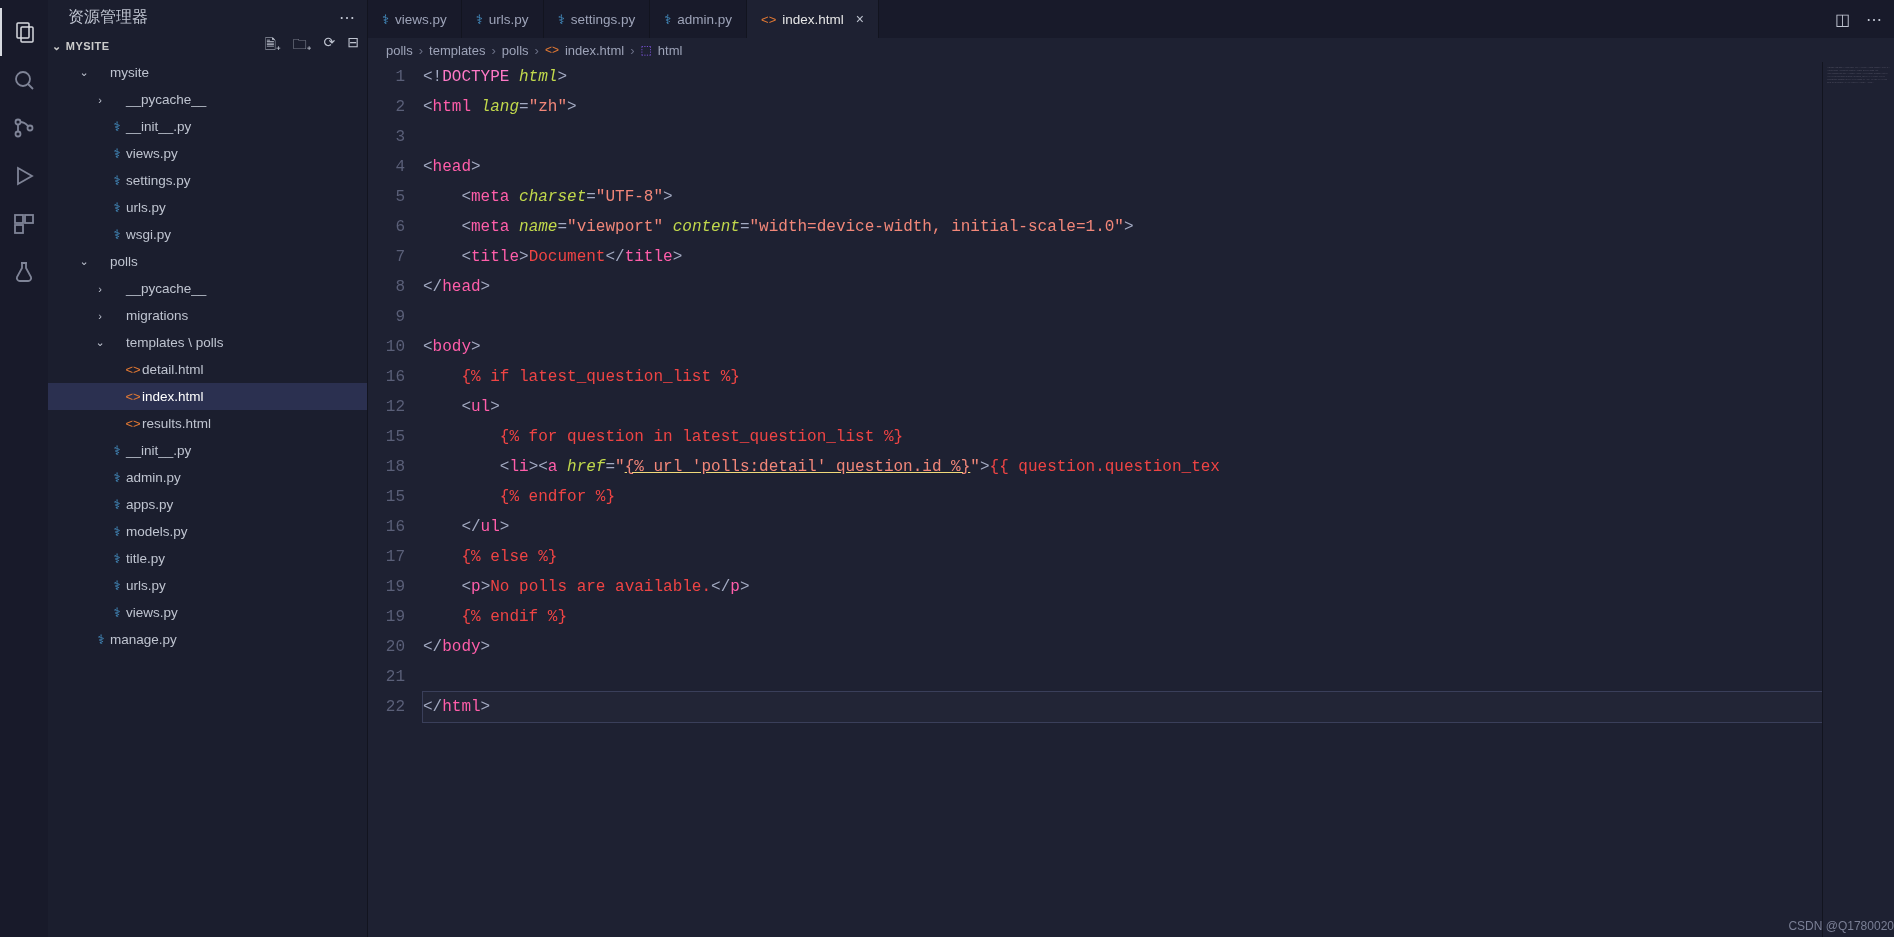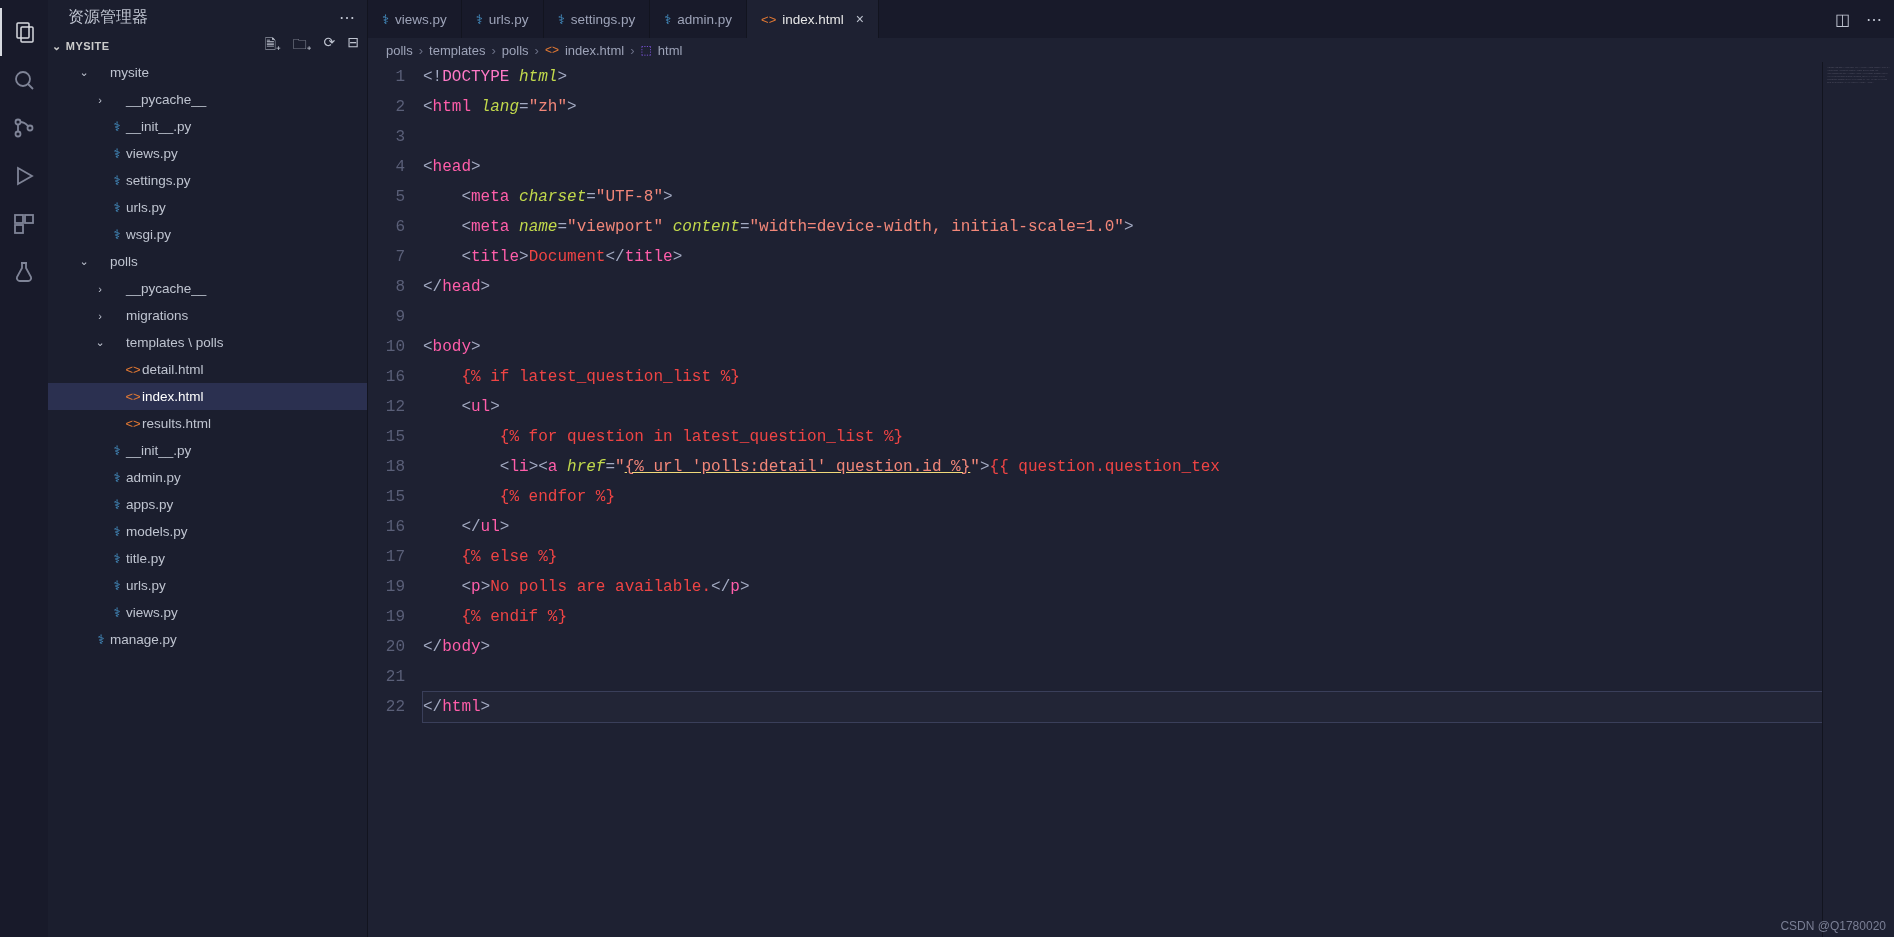--- a/index.html
+++ b/index.html
@@ -162,21 +162,21 @@
   background: #1e2132;
   border-left:1px solid #12141f;
   font-size:2px;
   line-height:3px;
   color:#556;
   padding:4px;
   overflow:hidden;
 }
 .watermark {
   position:absolute;
-  right:8px;
+  right:0;
   bottom:4px;
   font-size:12px;
   color:#7a7f95;
 }
 </style>
 </head>
 <body>
 
 <div class="activity-bar">
   <div class="activity-icon active">

